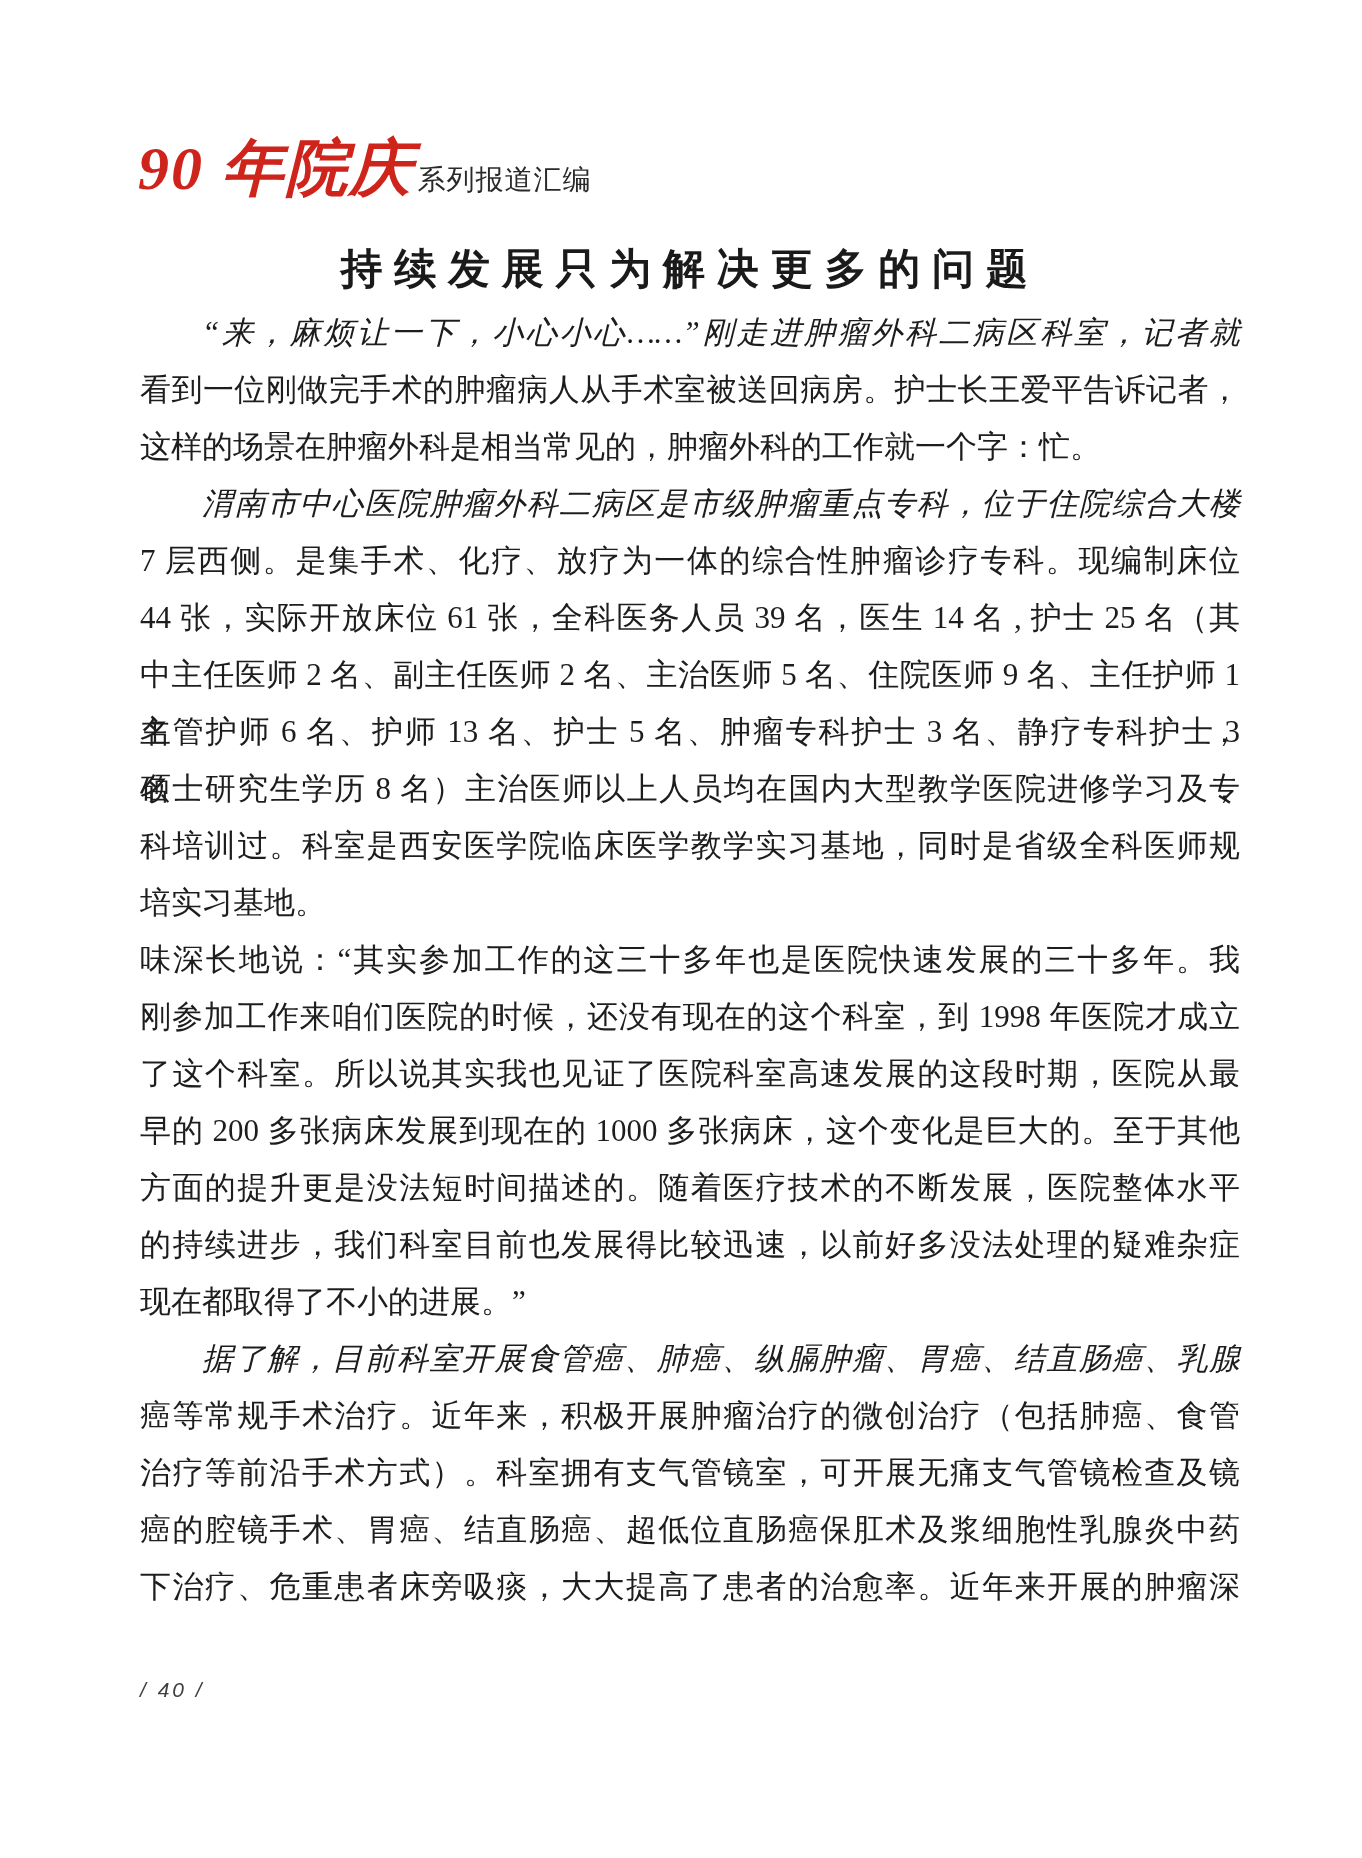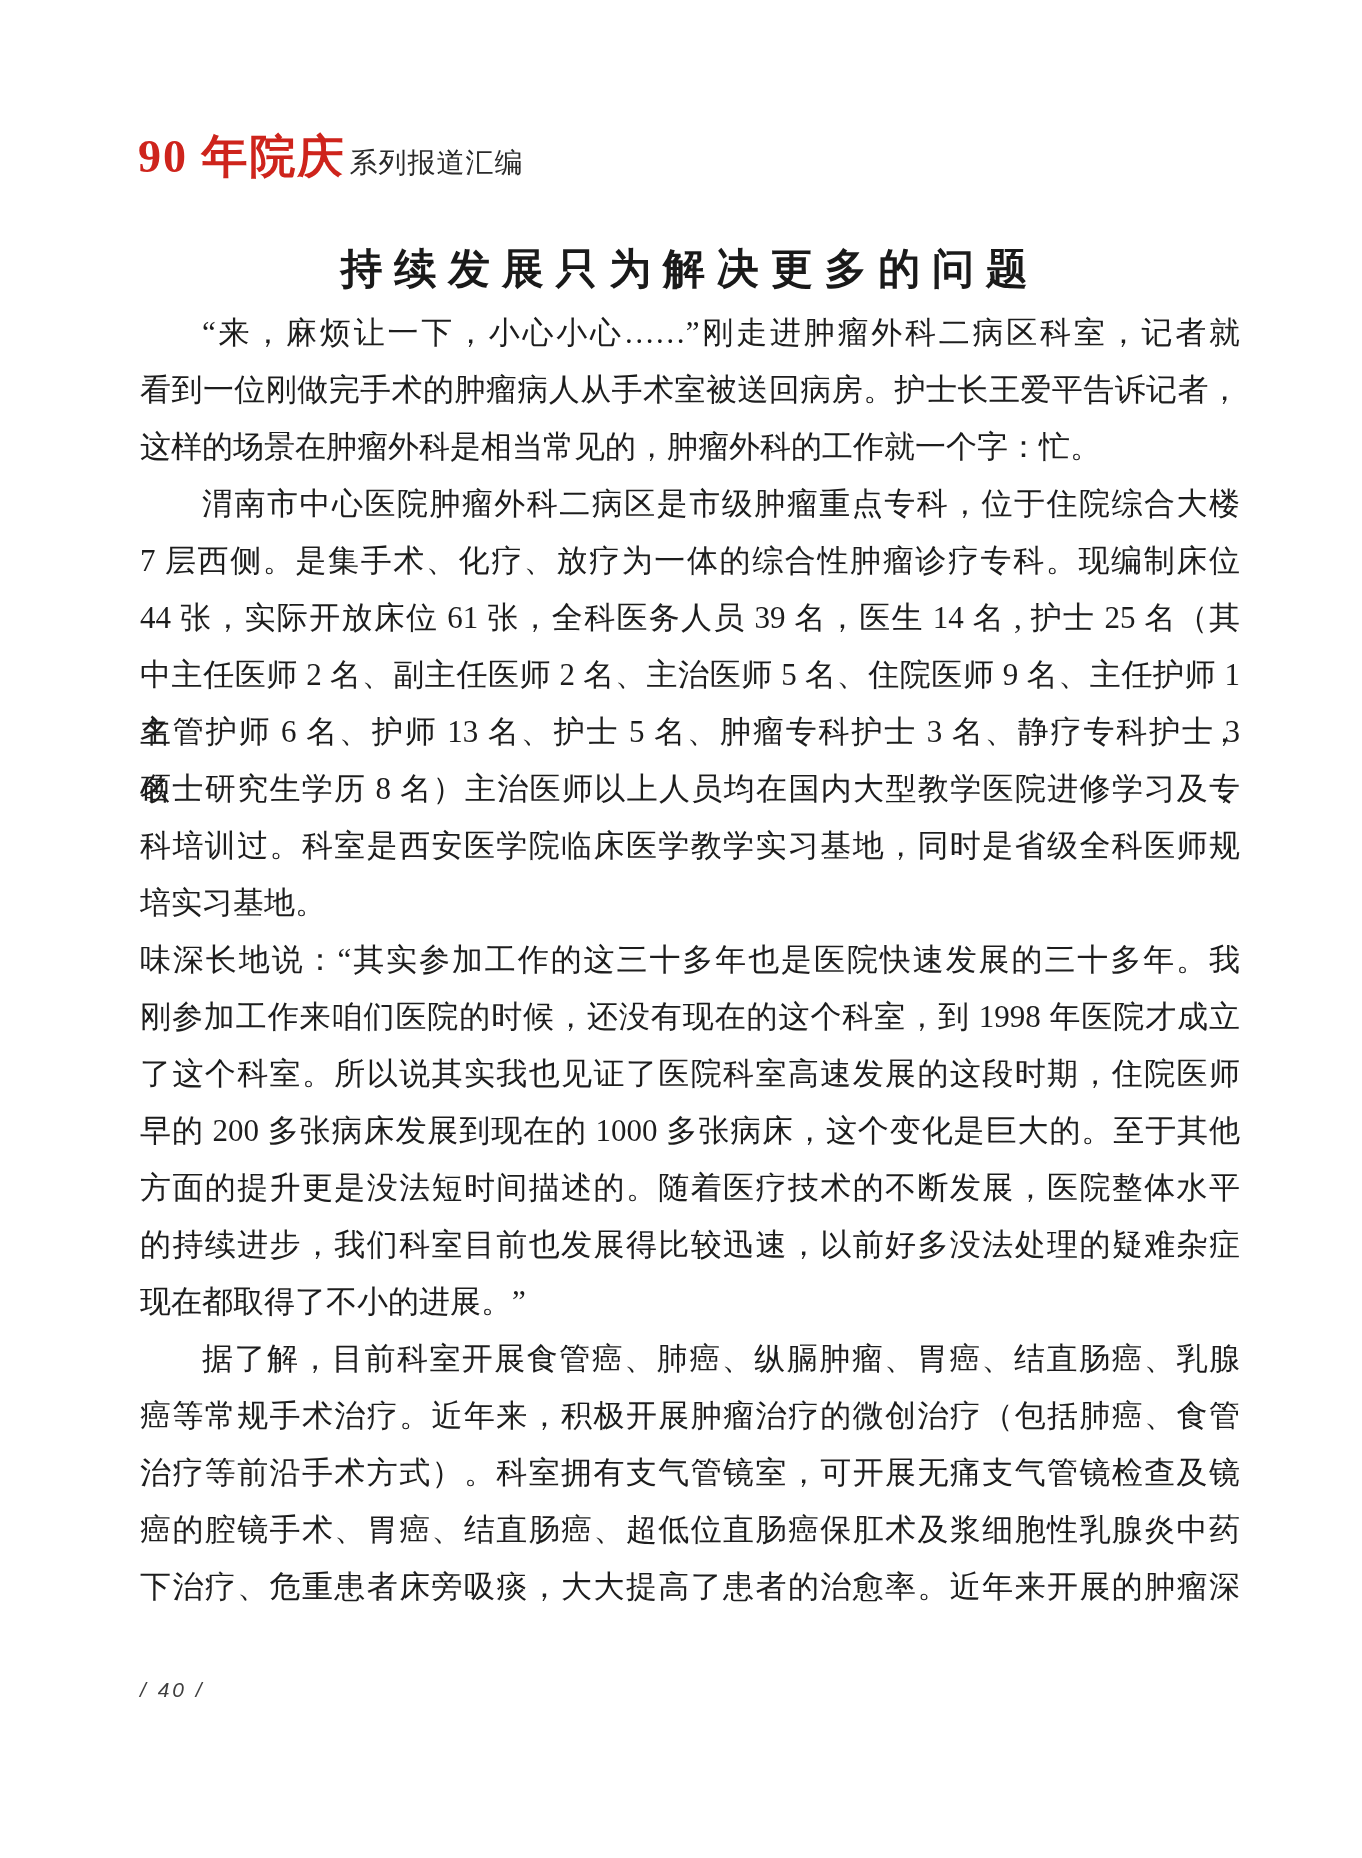--- a/index.html
+++ b/index.html
@@ -20,22 +20,23 @@
     position: absolute;
     left: 138px;
     top: 126px;
     height: 66px;
     display: flex;
     align-items: baseline;
     white-space: nowrap;
   }
   .brand-red {
     font-family: "Liberation Serif", serif;
+    font-style: italic;
     font-weight: bold;
-    font-size: 46px;
+    font-size: 62px;
     color: #ce241c;
     letter-spacing: 2px;
   }
   .brand-black {
     font-family: "Liberation Sans", sans-serif;
     font-size: 28px;
     font-weight: 500;
     color: #2a2a2a;
     margin-left: 4px;
     letter-spacing: 1px;
@@ -67,20 +68,21 @@
   }
   .ln {
     height: 57px;
     line-height: 57px;
     text-align: justify;
     text-align-last: justify;
     text-justify: inter-character;
   }
   .ln.first {
     text-indent: 2em;
+    font-style: italic;
   }
   .ln.end {
     text-align: left;
     text-align-last: left;
   }
   
   .footer {
     position: absolute;
     left: 140px;
     top: 1668px;
@@ -120,21 +122,21 @@
       <div class="ln">中主任医师 2 名、副主任医师 2 名、主治医师 5 名、住院医师 9 名、主任护师 1 名，</div>
       <div class="ln">主管护师 6 名、护师 13 名、护士 5 名、肿瘤专科护士 3 名、静疗专科护士 3 名，</div>
       <div class="ln">硕士研究生学历 8 名）主治医师以上人员均在国内大型教学医院进修学习及专</div>
       <div class="ln">科培训过。科室是西安医学院临床医学教学实习基地，同时是省级全科医师规</div>
       <div class="ln end">培实习基地。</div>
     </div>
 
     <div>
       <div class="ln">味深长地说：“其实参加工作的这三十多年也是医院快速发展的三十多年。我</div>
       <div class="ln">刚参加工作来咱们医院的时候，还没有现在的这个科室，到 1998 年医院才成立</div>
-      <div class="ln">了这个科室。所以说其实我也见证了医院科室高速发展的这段时期，住院医师</div>
+      <div class="ln">了这个科室。所以说其实我也见证了医院科室高速发展的这段时期，医院从最</div>
       <div class="ln">早的 200 多张病床发展到现在的 1000 多张病床，这个变化是巨大的。至于其他</div>
       <div class="ln">方面的提升更是没法短时间描述的。随着医疗技术的不断发展，医院整体水平</div>
       <div class="ln">的持续进步，我们科室目前也发展得比较迅速，以前好多没法处理的疑难杂症</div>
       <div class="ln end">现在都取得了不小的进展。”</div>
     </div>
 
     <div>
       <div class="ln first">据了解，目前科室开展食管癌、肺癌、纵膈肿瘤、胃癌、结直肠癌、乳腺</div>
       <div class="ln">癌等常规手术治疗。近年来，积极开展肿瘤治疗的微创治疗（包括肺癌、食管</div>
       <div class="ln">治疗等前沿手术方式）。科室拥有支气管镜室，可开展无痛支气管镜检查及镜</div>

